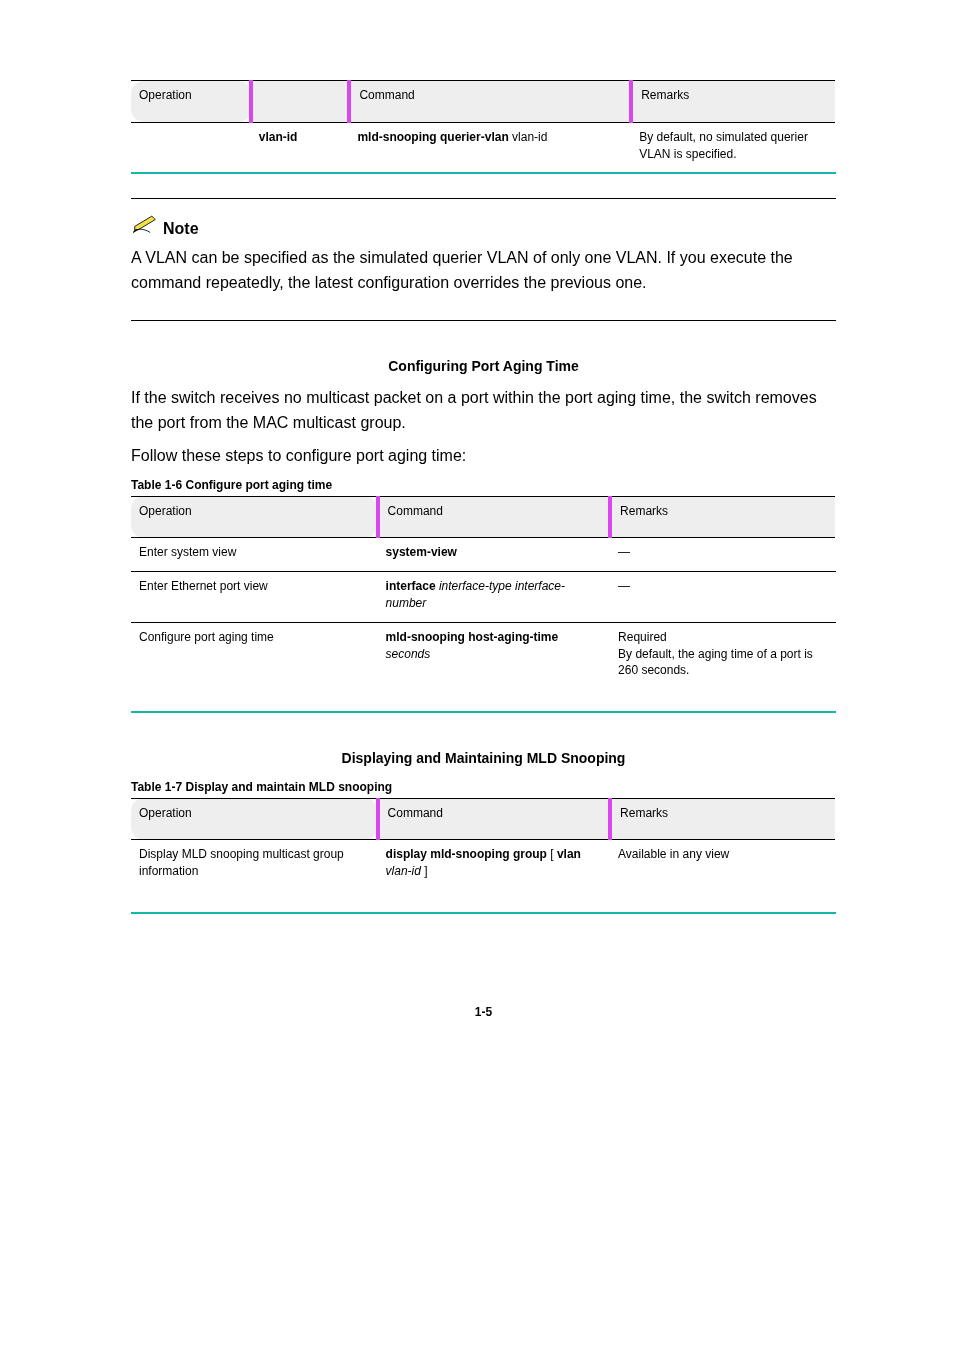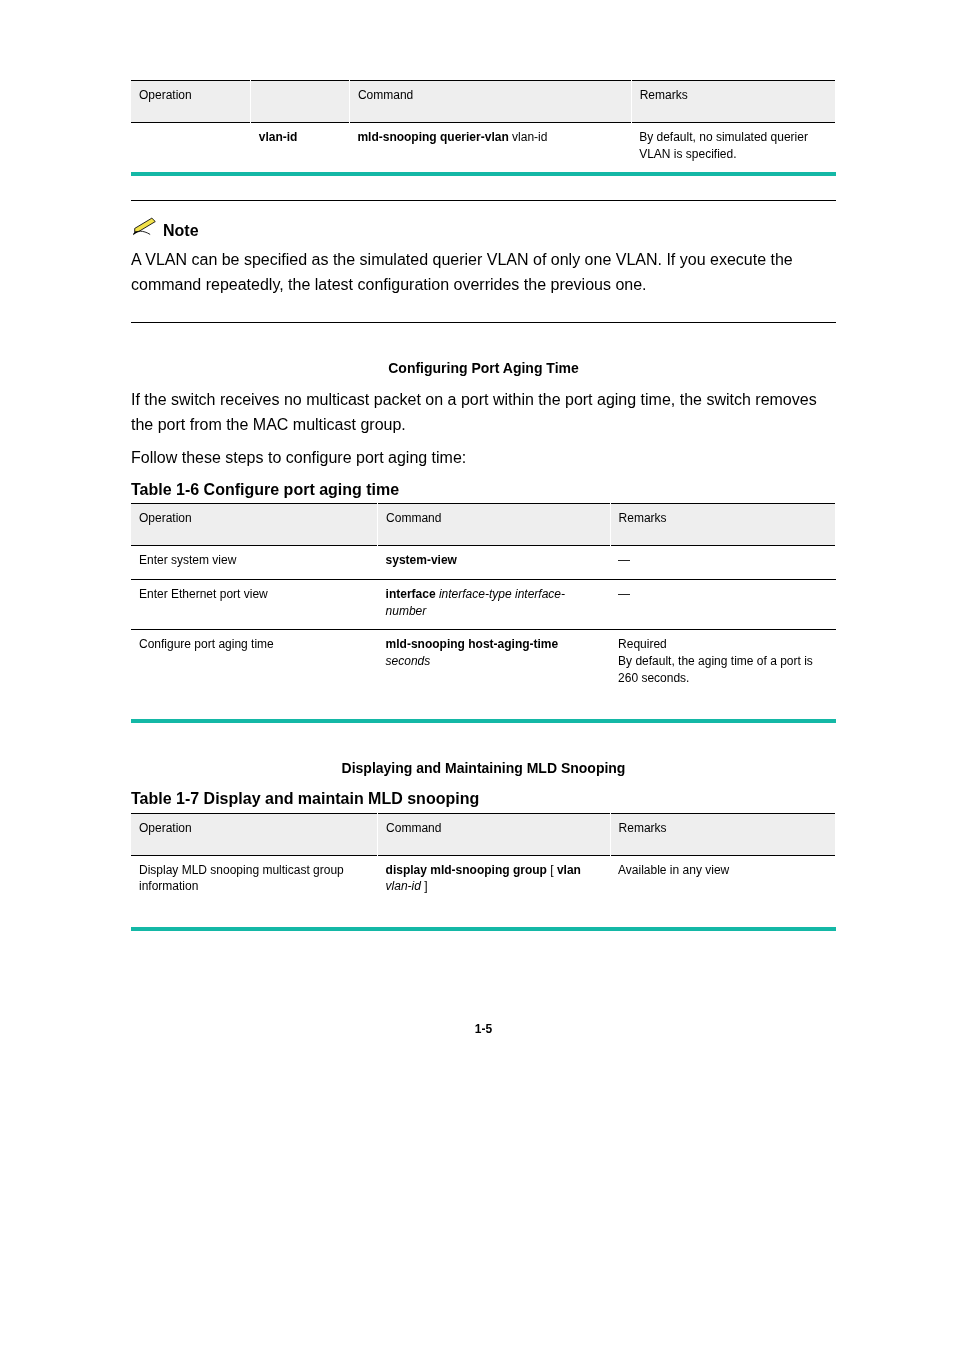--- a/index.html
+++ b/index.html
@@ -21,34 +21,35 @@
     border-collapse: collapse;
     width: 100%;
     margin: 0 0 6px 0;
   }
   table.ref th {
     background: #eee;
     font-weight: normal;
     text-align: left;
     padding: 6px 8px 18px 8px;
     border-top: 1.2px solid #000;
-    border-left: 1px solid #d946ef;
+    border-left: 4px solid #d946ef;
     border-right: 1px solid #fff;
     vertical-align: top;
   }
   table.ref th:first-child {
     border-left: none;
+    border-radius: 13px;
   }
   table.ref td {
     padding: 6px 8px 10px 8px;
     border-top: 1px solid #000;
     vertical-align: top;
   }
   table.ref tr.lastrow td {
-    border-bottom: 4px solid #14b8a6;
+    border-bottom: 2px solid #14b8a6;
   }
   
   table.ref td + td,
   table.ref th + th {
     
   }
   .hr-full {
     border: none;
     border-top: 1px solid #000;
     margin: 24px 0 12px 0;
@@ -79,21 +80,21 @@
     font-weight: bold;
     margin: 36px 0 10px 0;
     text-align: center;
   }
   .body-text {
     font-size: 16px;
     line-height: 1.55;
     margin: 0 0 8px 0;
   }
   .caption {
-    font-size: 16px;
+    font-size: 12px;
     margin: 8px 0 2px 0;
   }
   .mono {
     font-weight: bold;
   }
   .page-no {
     text-align: center;
     font-size: 12px;
     margin-top: 90px;
     font-weight: bold;

